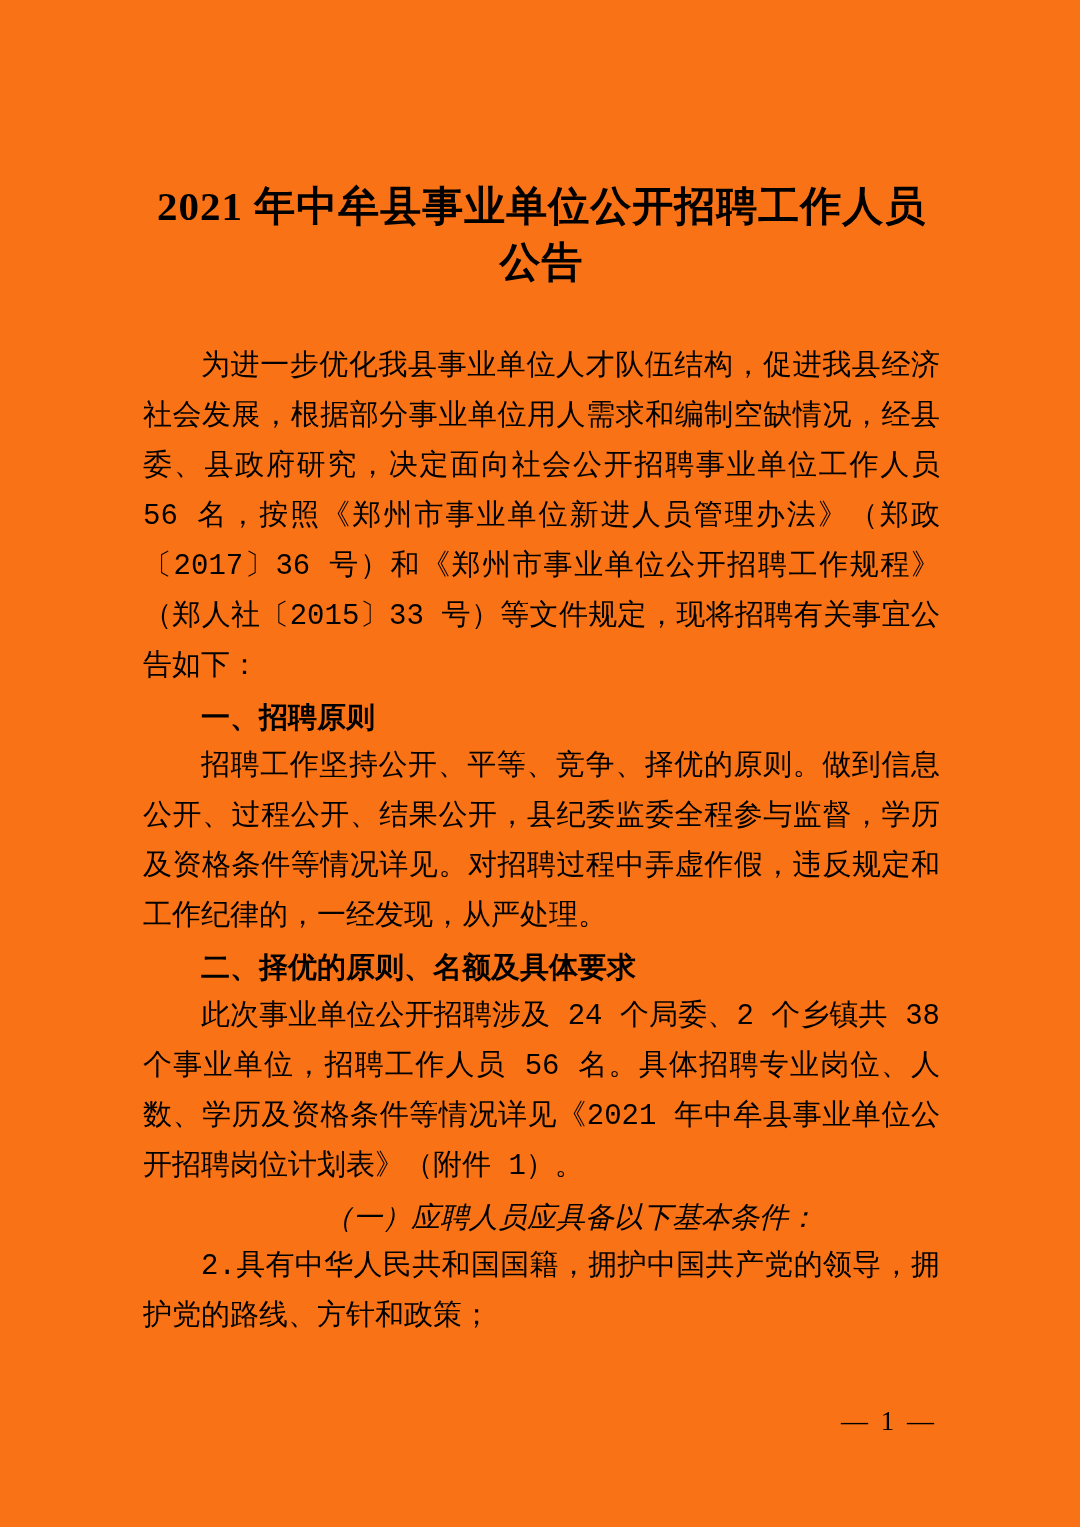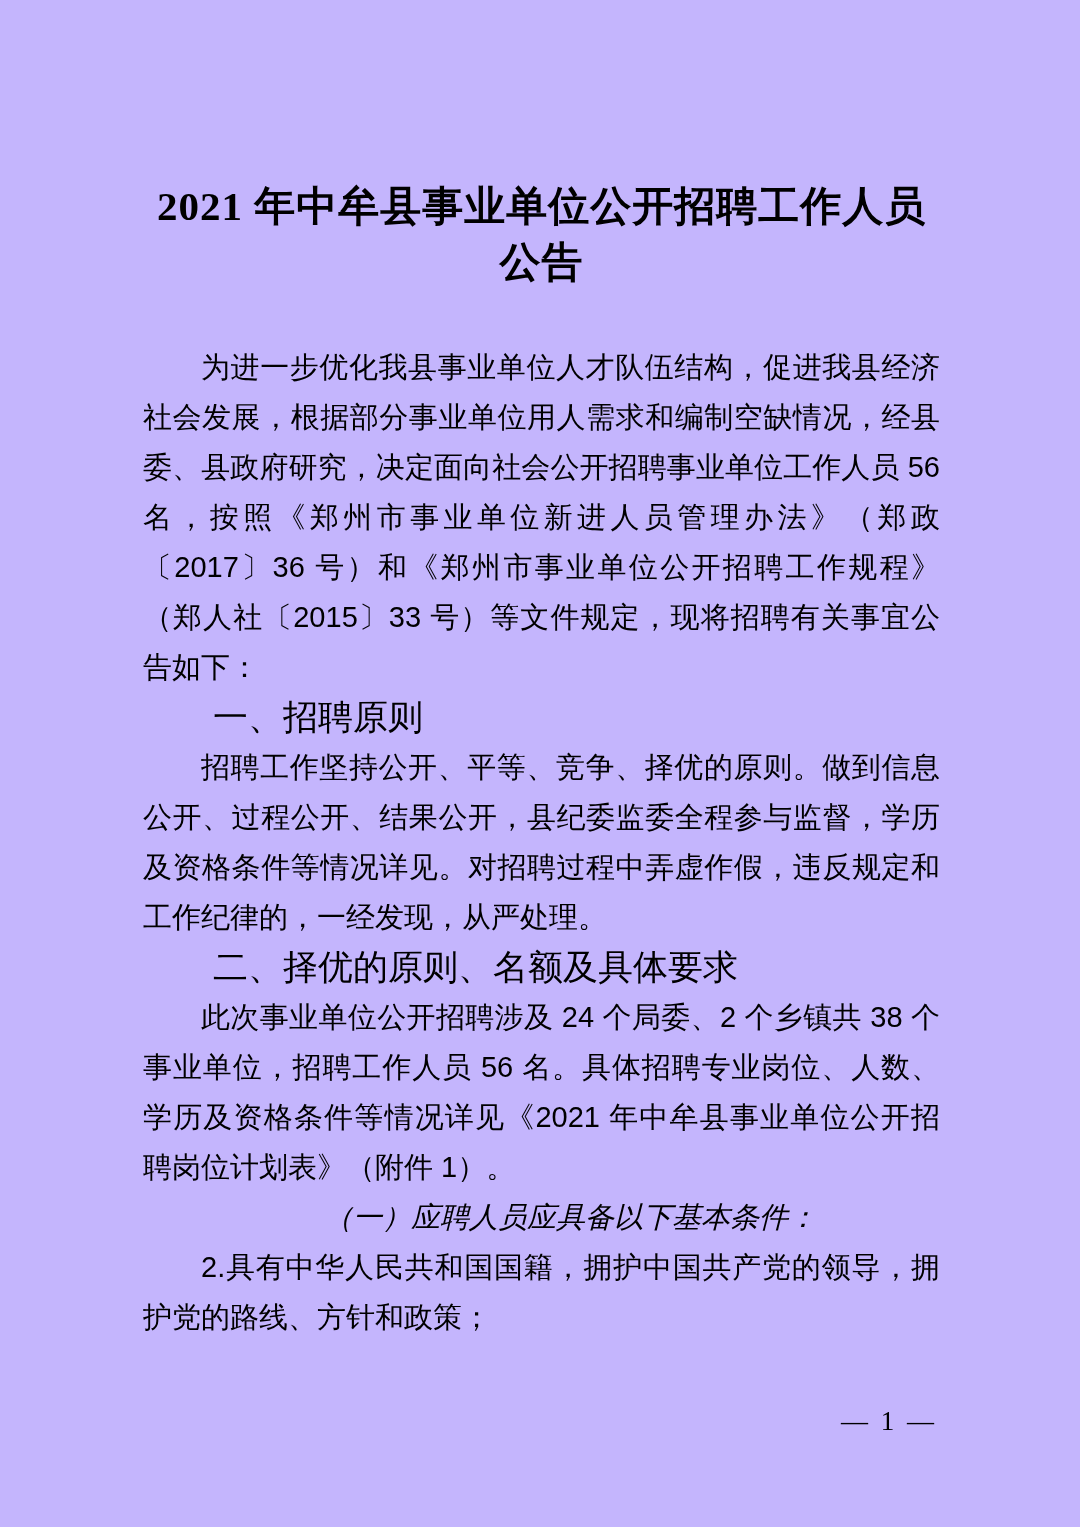--- a/index.html
+++ b/index.html
@@ -16,21 +16,21 @@
     overflow: hidden;
   }
   .page {
     position: absolute;
     top: 0;
     left: 0;
     width: 1080px;
     height: 1527px;
     box-sizing: border-box;
     padding: 178px 140px 0 143px;
-    background: #c4b5fd;
+    background: #f97316;
   }
   .doc-title {
     text-align: center;
     font-weight: bold;
     font-size: 41px;
     line-height: 56px;
     letter-spacing: 1px;
     margin: 0 0 52px 0;
     font-family: "Liberation Serif", serif;
   }
@@ -38,27 +38,27 @@
     display: block;
   }
   .body-text {
     font-size: 29px;
     line-height: 50px;
   }
   .para {
     margin: 0;
     text-indent: 2em;
     text-align: justify;
-    font-family: Liberation Sans, sans-serif;
+    font-family: Liberation Mono, monospace;
   }
   .heading {
     margin: 0;
     text-indent: 2em;
-    font-weight: 400;
-    font-size: 35px;
+    font-weight: 700;
+    font-size: 29px;
     line-height: 50px;
     font-family: "Liberation Sans", sans-serif;
   }
   .subheading {
     margin: 0;
     text-indent: 2em;
     font-style: italic;
     font-family: "Liberation Serif", serif;
     text-align: center;
   }

